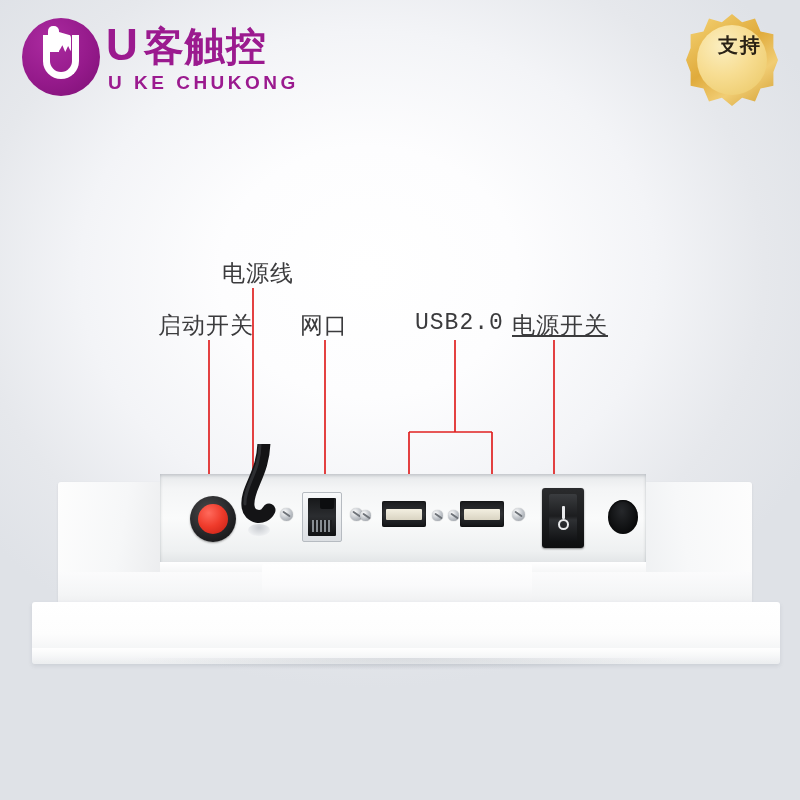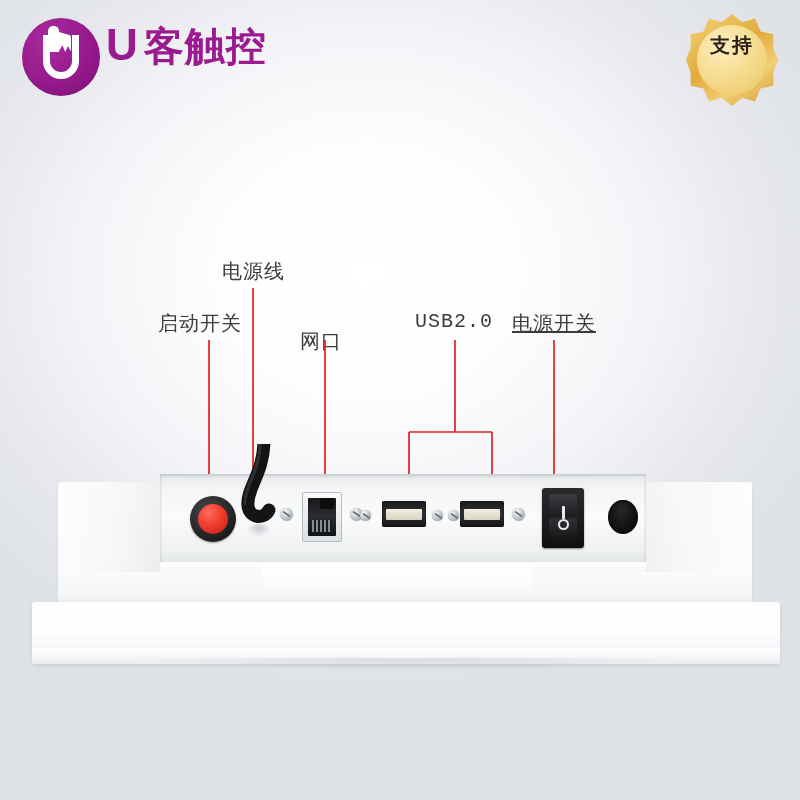--- a/index.html
+++ b/index.html
@@ -113,35 +113,35 @@
     position: absolute;
     left: 11px;
     top: 11px;
     width: 70px;
     height: 70px;
     border-radius: 50%;
     background: radial-gradient(circle at 36% 30%, #fbeec0 0%, #f7dd92 45%, #eac662 100%);
   }
   #badge .badge-text {
     position: absolute;
-    left: 0;
+    left: 8px;
     top: 17px;
     width: 92px;
     text-align: center;
     font-size: 20px;
     font-weight: bold;
     color: #2a2216;
     line-height: 28px;
     letter-spacing: 2px;
   }
 
   
   .callout {
     position: absolute;
-    font-size: 20px;
+    font-size: 23px;
     color: #3b3b3d;
     white-space: nowrap;
     letter-spacing: 1px;
   }
 
   
   #leaders {
     position: absolute;
     left: 0;
     top: 0;
@@ -348,33 +348,34 @@
 
 <div id="stage">
 
   <div id="brand">
     <div id="brand-mark">
       <div class="u-glyph"></div>
       <div class="finger"></div>
       <div class="drip"></div>
     </div>
     <div id="brand-cn"><span class="u-letter">U</span><span>客触控</span></div>
+    <div id="brand-en">U  KE CHUKONG</div>
   </div>
 
   <div id="badge">
     <div class="star"></div>
     <div class="disc"></div>
     <div class="badge-text">
       <div>支持</div>
     </div>
   </div>
 
   <div class="callout" style="left:222px; top:258px;">电源线</div>
   <div class="callout" style="left:158px; top:310px;">启动开关</div>
-  <div class="callout" style="left:300px; top:328px;">网口</div>
+  <div class="callout" style="left:300px; top:310px;">网口</div>
   <div class="callout" style="left:415px; top:310px;font-family:Liberation Mono, monospace;">USB2.0</div>
   <div class="callout" style="left:512px; top:310px;text-decoration:underline;">电源开关</div>
 
   <svg id="leaders" viewBox="0 0 800 800">
     <g stroke="#e02020" stroke-width="1.7" fill="#e02020">
 
       <line x1="253" y1="288" x2="253" y2="500"></line>
       <circle cx="253" cy="500" r="4.2"></circle>
 
       <line x1="209" y1="340" x2="209" y2="492"></line>

